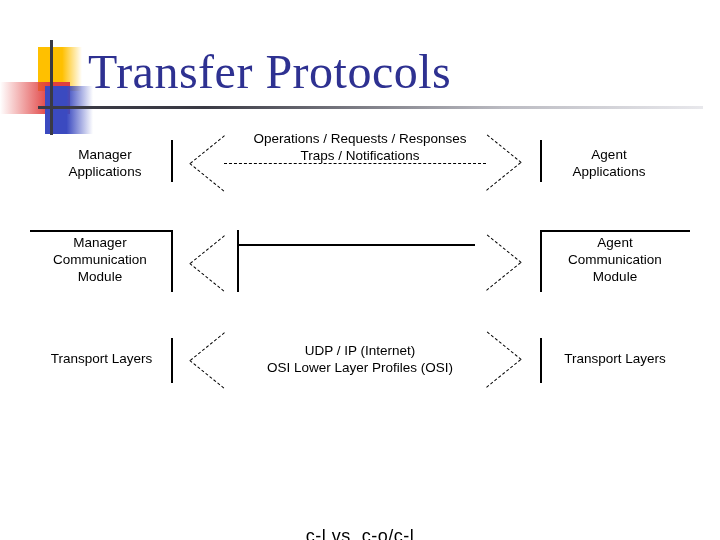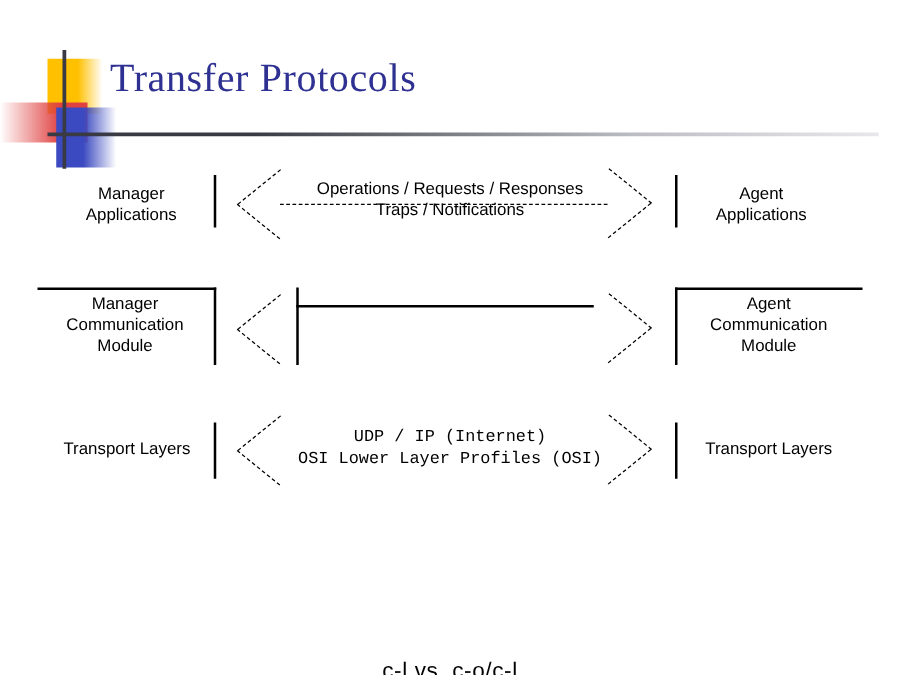--- a/index.html
+++ b/index.html
@@ -37,21 +37,21 @@
   #deco-hline {
     left: 38px; top: 106px; width: 665px; height: 3px;
     background: linear-gradient(to right, #3A3A44 0%, #3A3A44 25%, #BBBBC2 70%, #E8E8EC 100%);
   }
 
   #slide-title {
     position: absolute;
     left: 88px;
     top: 44px;
     font-family: "Liberation Serif", serif;
-    font-size: 32px;
+    font-size: 48px;
     color: #2E3191;
     letter-spacing: 0.5px;
     white-space: nowrap;
   }
 
   
   #figure {
     position: absolute;
     left: 0; top: 118px;
     width: 684px; height: 390px;
@@ -111,21 +111,21 @@
   <div class="deco" id="deco-hline"></div>
 
   <div id="slide-title">Transfer Protocols</div>
 
   <div id="figure">
 
     <div class="txt" style="left:30px; top:28px; width:150px;">Manager
 Applications</div>
     <div class="line-v" style="left:171px; top:22px; height:42px;"></div>
 
-    <div class="txt" style="left:205px; top:24px; width:310px;">Operations / Requests / Responses
+    <div class="txt" style="left:205px; top:12px; width:310px;">Operations / Requests / Responses
 Traps / Notifications</div>
 
     <div class="line-v" style="left:540px; top:22px; height:42px;"></div>
     <div class="txt" style="left:534px; top:28px; width:150px;">Agent
 Applications</div>
 
     <div class="chev" style="left:190px; top:45px;">
       <span class="up"></span>
         <span class="down"></span>
     </div>
@@ -155,21 +155,21 @@
         <span class="down"></span>
     </div>
     <div class="chev right" style="left:521px; top:145px;">
       <span class="up"></span>
         <span class="down"></span>
     </div>
 
     <div class="txt" style="left:30px; top:232px; width:143px;">Transport Layers</div>
     <div class="line-v" style="left:171px; top:220px; height:45px;"></div>
 
-    <div class="txt" style="left:205px; top:224px; width:310px;font-family:Liberation Mono, monospace;">UDP / IP (Internet)
+    <div class="txt" style="left:205px; top:224px; width:310px;">UDP / IP (Internet)
 OSI Lower Layer Profiles (OSI)</div>
 
     <div class="line-v" style="left:540px; top:220px; height:45px;"></div>
     <div class="txt" style="left:540px; top:232px; width:150px;">Transport Layers</div>
 
     <div class="chev" style="left:190px; top:242px;">
       <span class="up"></span>
         <span class="down"></span>
     </div>
     <div class="chev right" style="left:521px; top:242px;">

